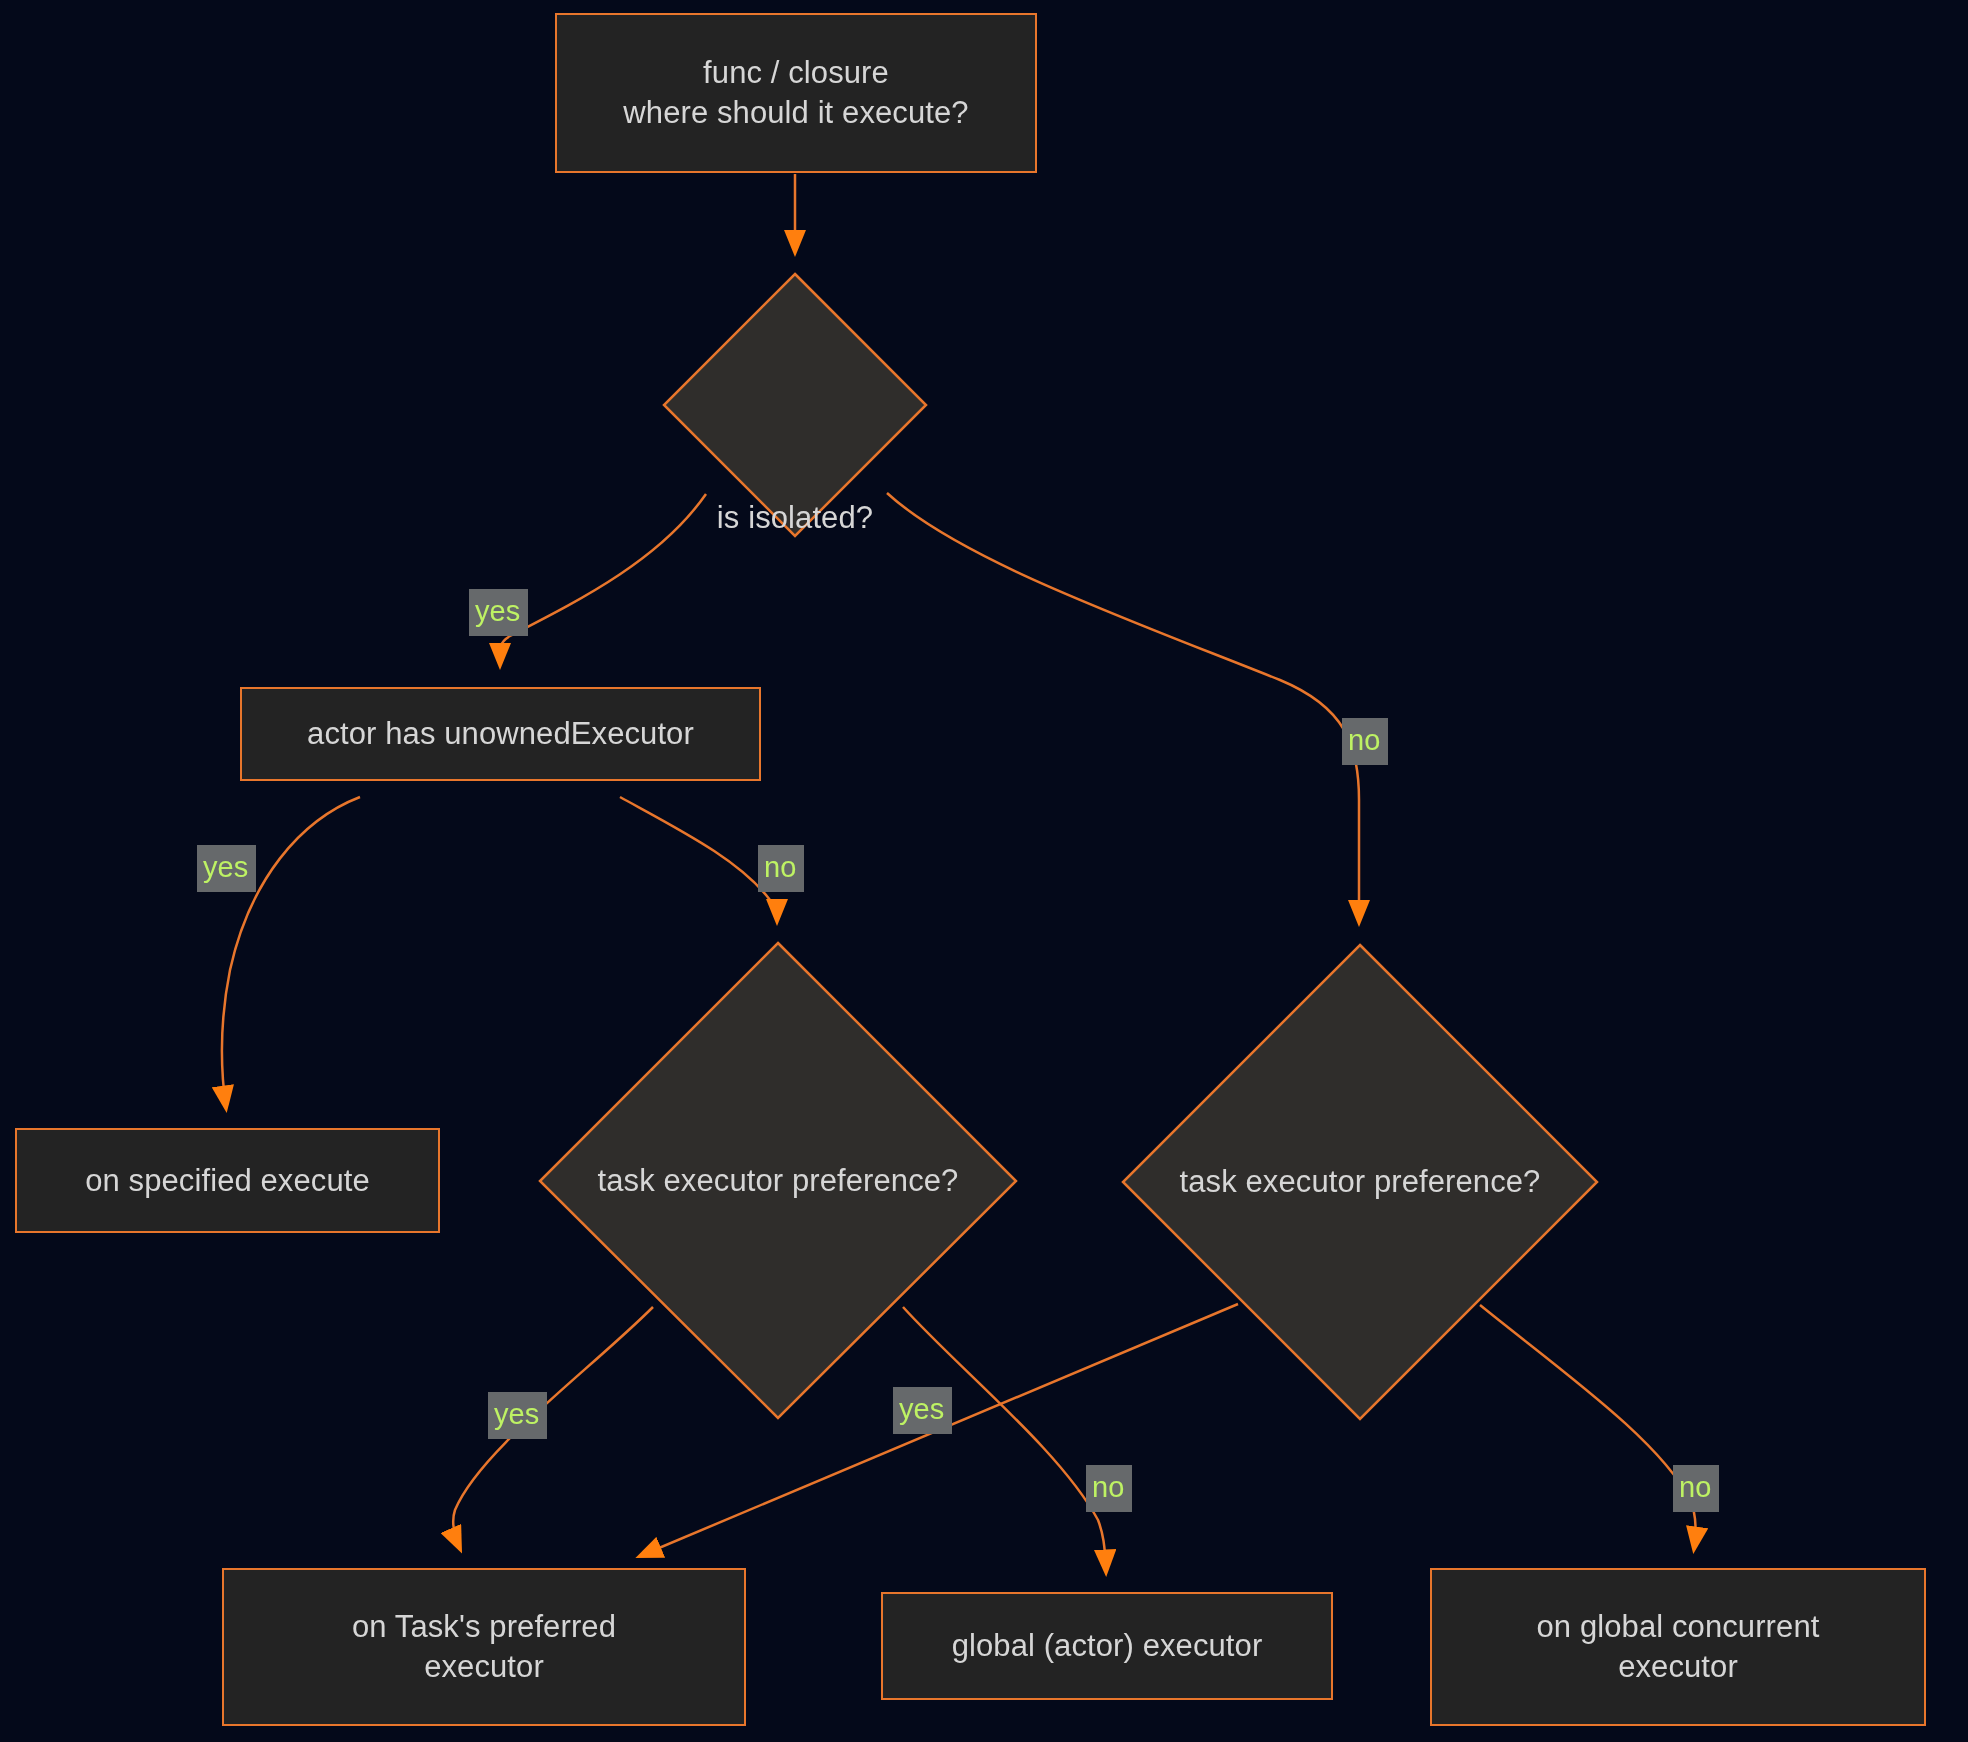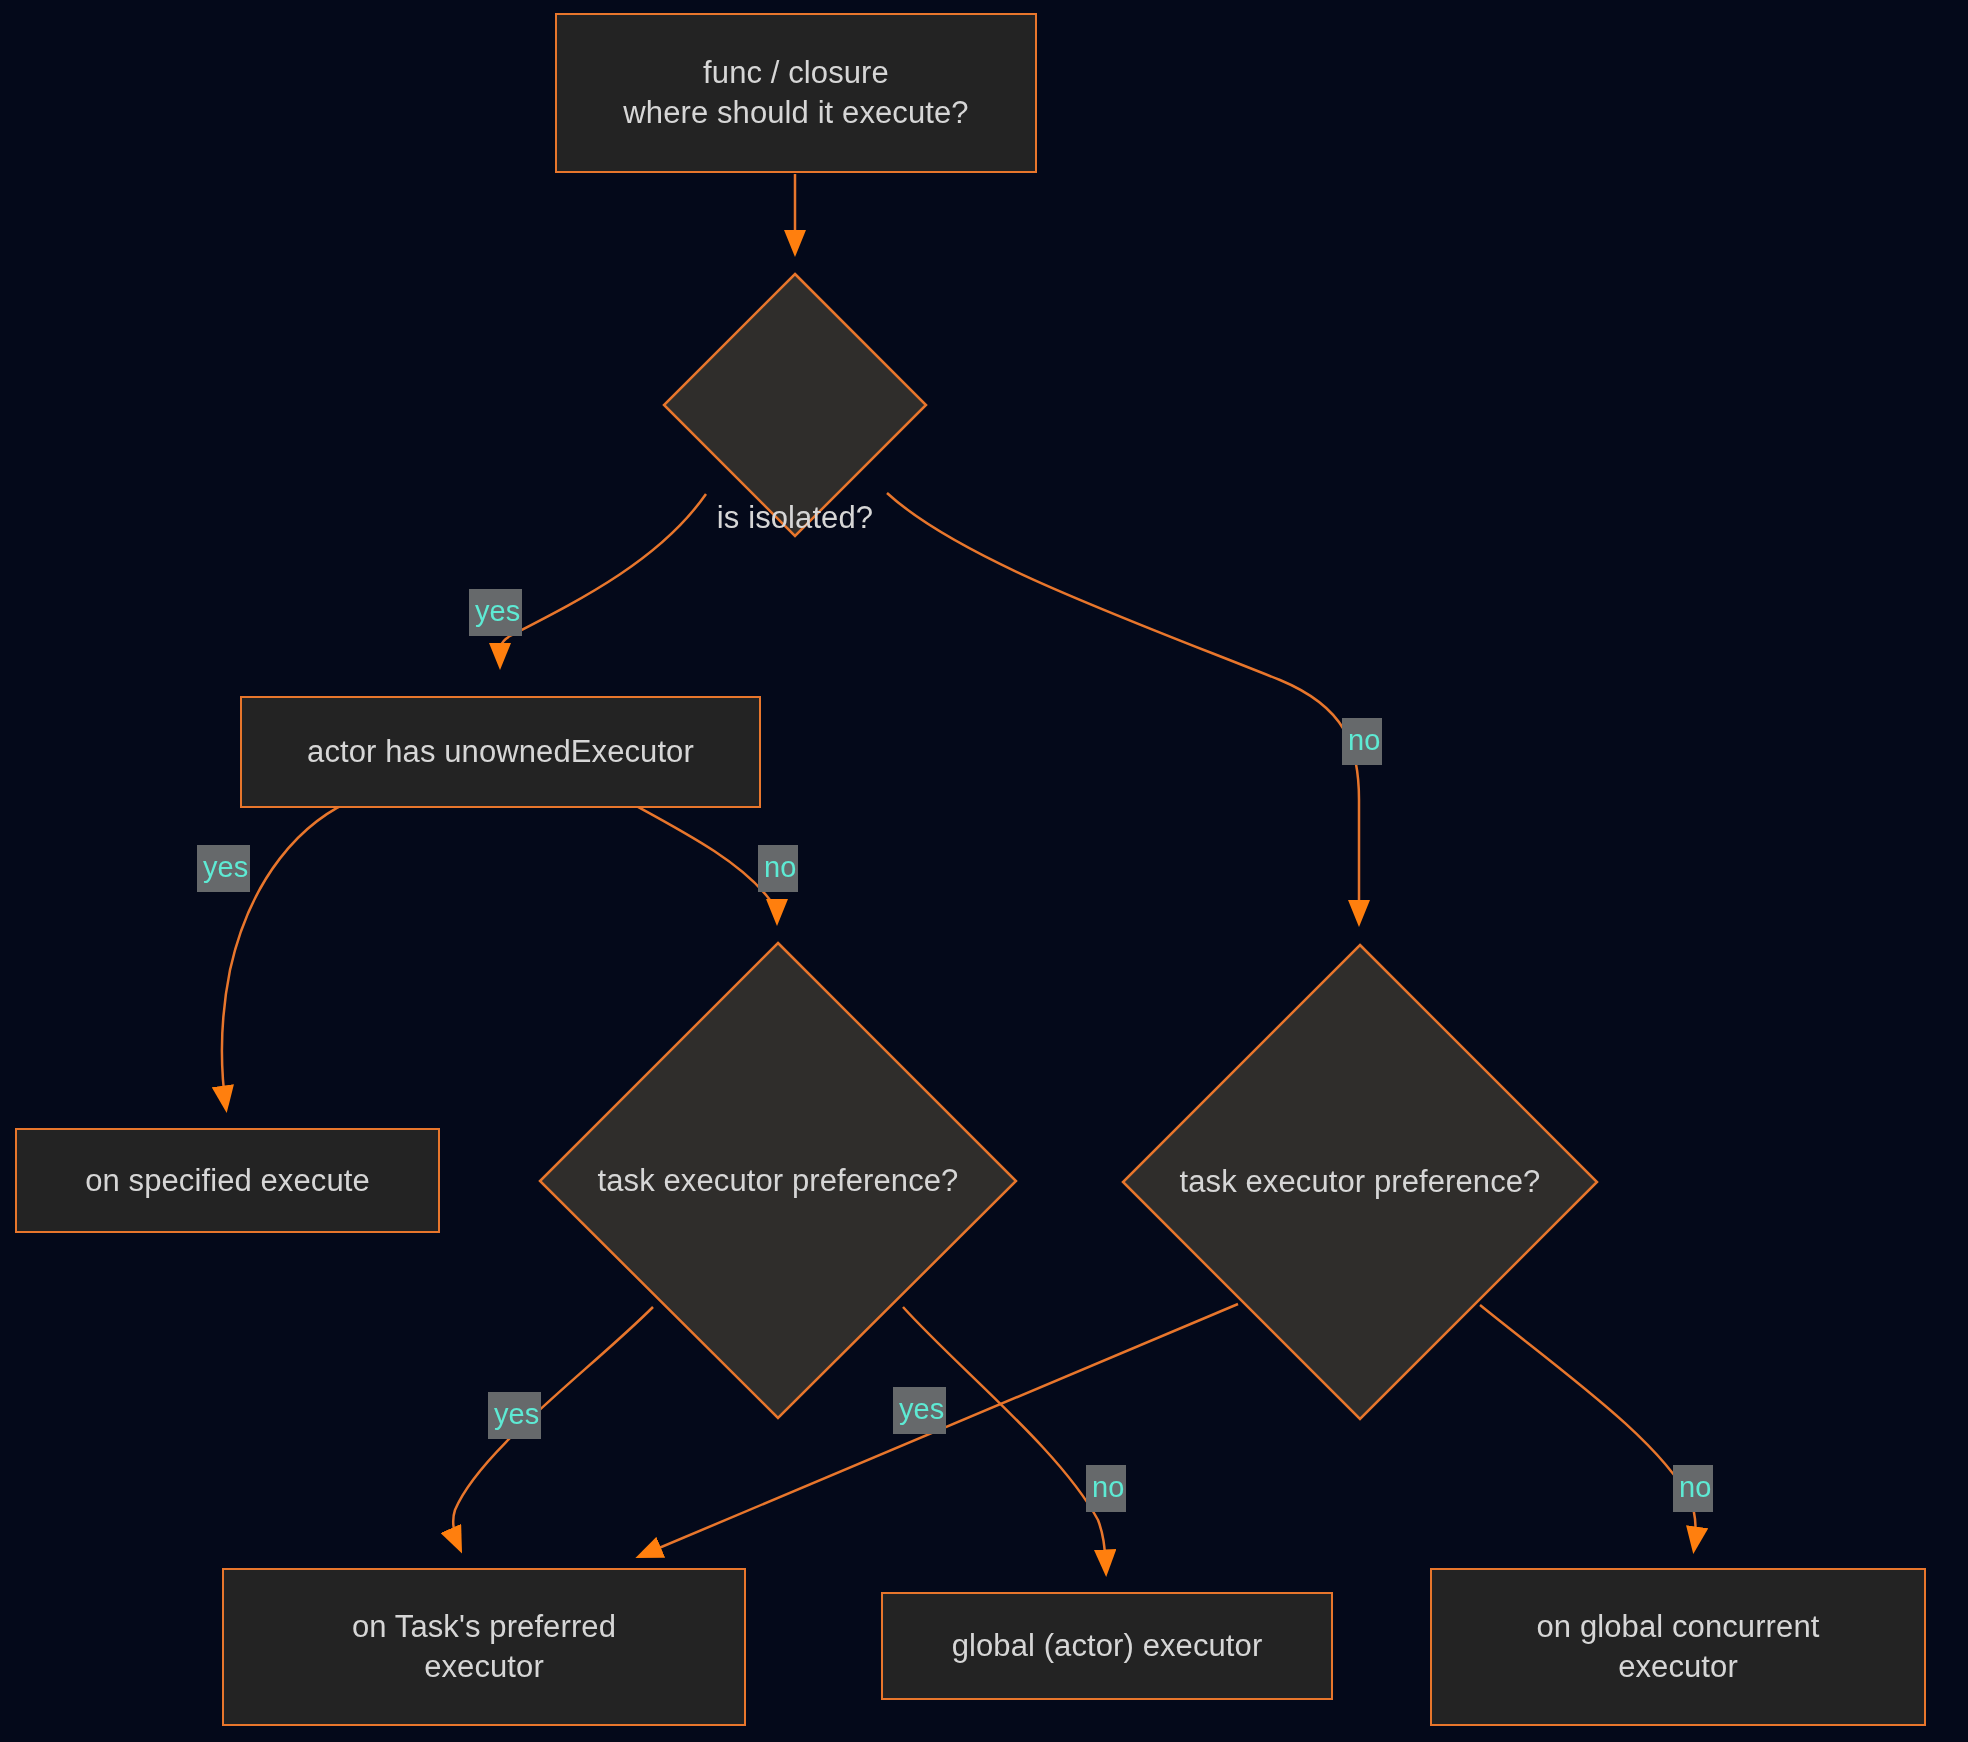--- a/index.html
+++ b/index.html
@@ -53,24 +53,24 @@
     height: 100%;
   }
   .node.diamond .node-label {
     position: relative;
     z-index: 2;
     white-space: pre-line;
   }
   .edge-label {
     position: absolute;
     background: #66696b;
-    color: #5eead4;
+    color: #bef264;
     font-size: 29px;
     line-height: 1;
-    padding: 8px 2px 10px 6px;
+    padding: 8px 8px 10px 6px;
     z-index: 4;
     white-space: nowrap;
   }
 </style>
 </head>
 <body>
 
 <div id="canvas">
 
   <svg id="svg-layer" viewBox="0 0 1968 1742" xmlns="http://www.w3.org/2000/svg">
@@ -104,21 +104,21 @@
 where should it execute?</span>
   </div>
 
   <div class="node diamond" style="left:662px; top:272px; width:266px; height:266px;align-items:flex-end;">
     <svg class="dshape" viewBox="0 0 266 266" preserveAspectRatio="none">
       <polygon points="133,2 264,133 133,264 2,133" fill="#2f2d2b" stroke="#e8762c" stroke-width="2.5"></polygon>
     </svg>
     <span class="node-label">is isolated?</span>
   </div>
 
-  <div class="node rect" style="left:240px; top:687px; width:521px; height:112px;margin-top:9px;">
+  <div class="node rect" style="left:240px; top:687px; width:521px; height:94px;">
     <span class="node-label">actor has unownedExecutor</span>
   </div>
 
   <div class="node rect" style="left:15px; top:1128px; width:425px; height:105px;">
     <span class="node-label">on specified execute</span>
   </div>
 
   <div class="node diamond" style="left:538px; top:941px; width:480px; height:479px;">
     <svg class="dshape" viewBox="0 0 480 479" preserveAspectRatio="none">
       <polygon points="240,2 478,240 240,477 2,240" fill="#2f2d2b" stroke="#e8762c" stroke-width="2.5"></polygon>

